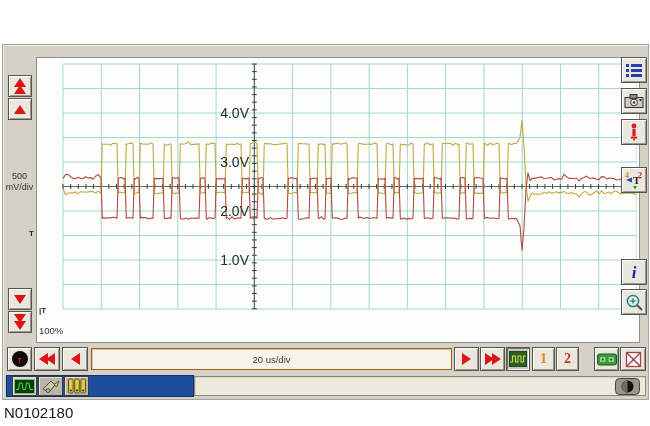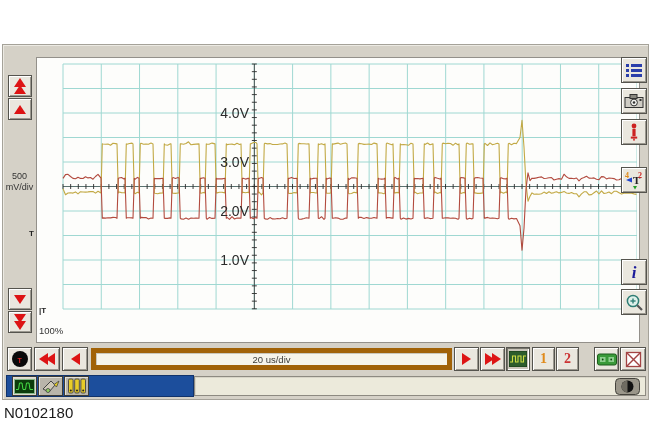--- a/index.html
+++ b/index.html
@@ -37,21 +37,21 @@
   .stackv .tri{margin:-1px 0;}
   .stackh{display:flex;flex-direction:row;}
   .stackh .tri{margin:0 -1px;}
   .small-label{
     position:absolute;color:#333;font-size:9px;line-height:11px;text-align:center;
   }
   .t-marker{
     position:absolute;color:#222;font-size:8px;font-weight:bold;line-height:8px;
   }
   .readout{
-    position:absolute;background:#f6f4ea;border:5px solid #a16207;
+    position:absolute;background:#f6f4ea;border:1px solid #a16207;
     box-shadow:inset 1px 1px 0 #c9c6ba;
     display:flex;align-items:center;justify-content:center;
     font-size:9.5px;color:#3a3a36;box-sizing:border-box;
   }
   .chan-btn{font-family:"Liberation Serif",serif;font-weight:bold;font-size:14px;}
   .statusbar-blue{
     position:absolute;left:3px;top:330px;width:188px;height:22px;
     background:#1c4e9c;border:1px solid #11336b;box-sizing:border-box;
   }
   .statusbar-beige{

